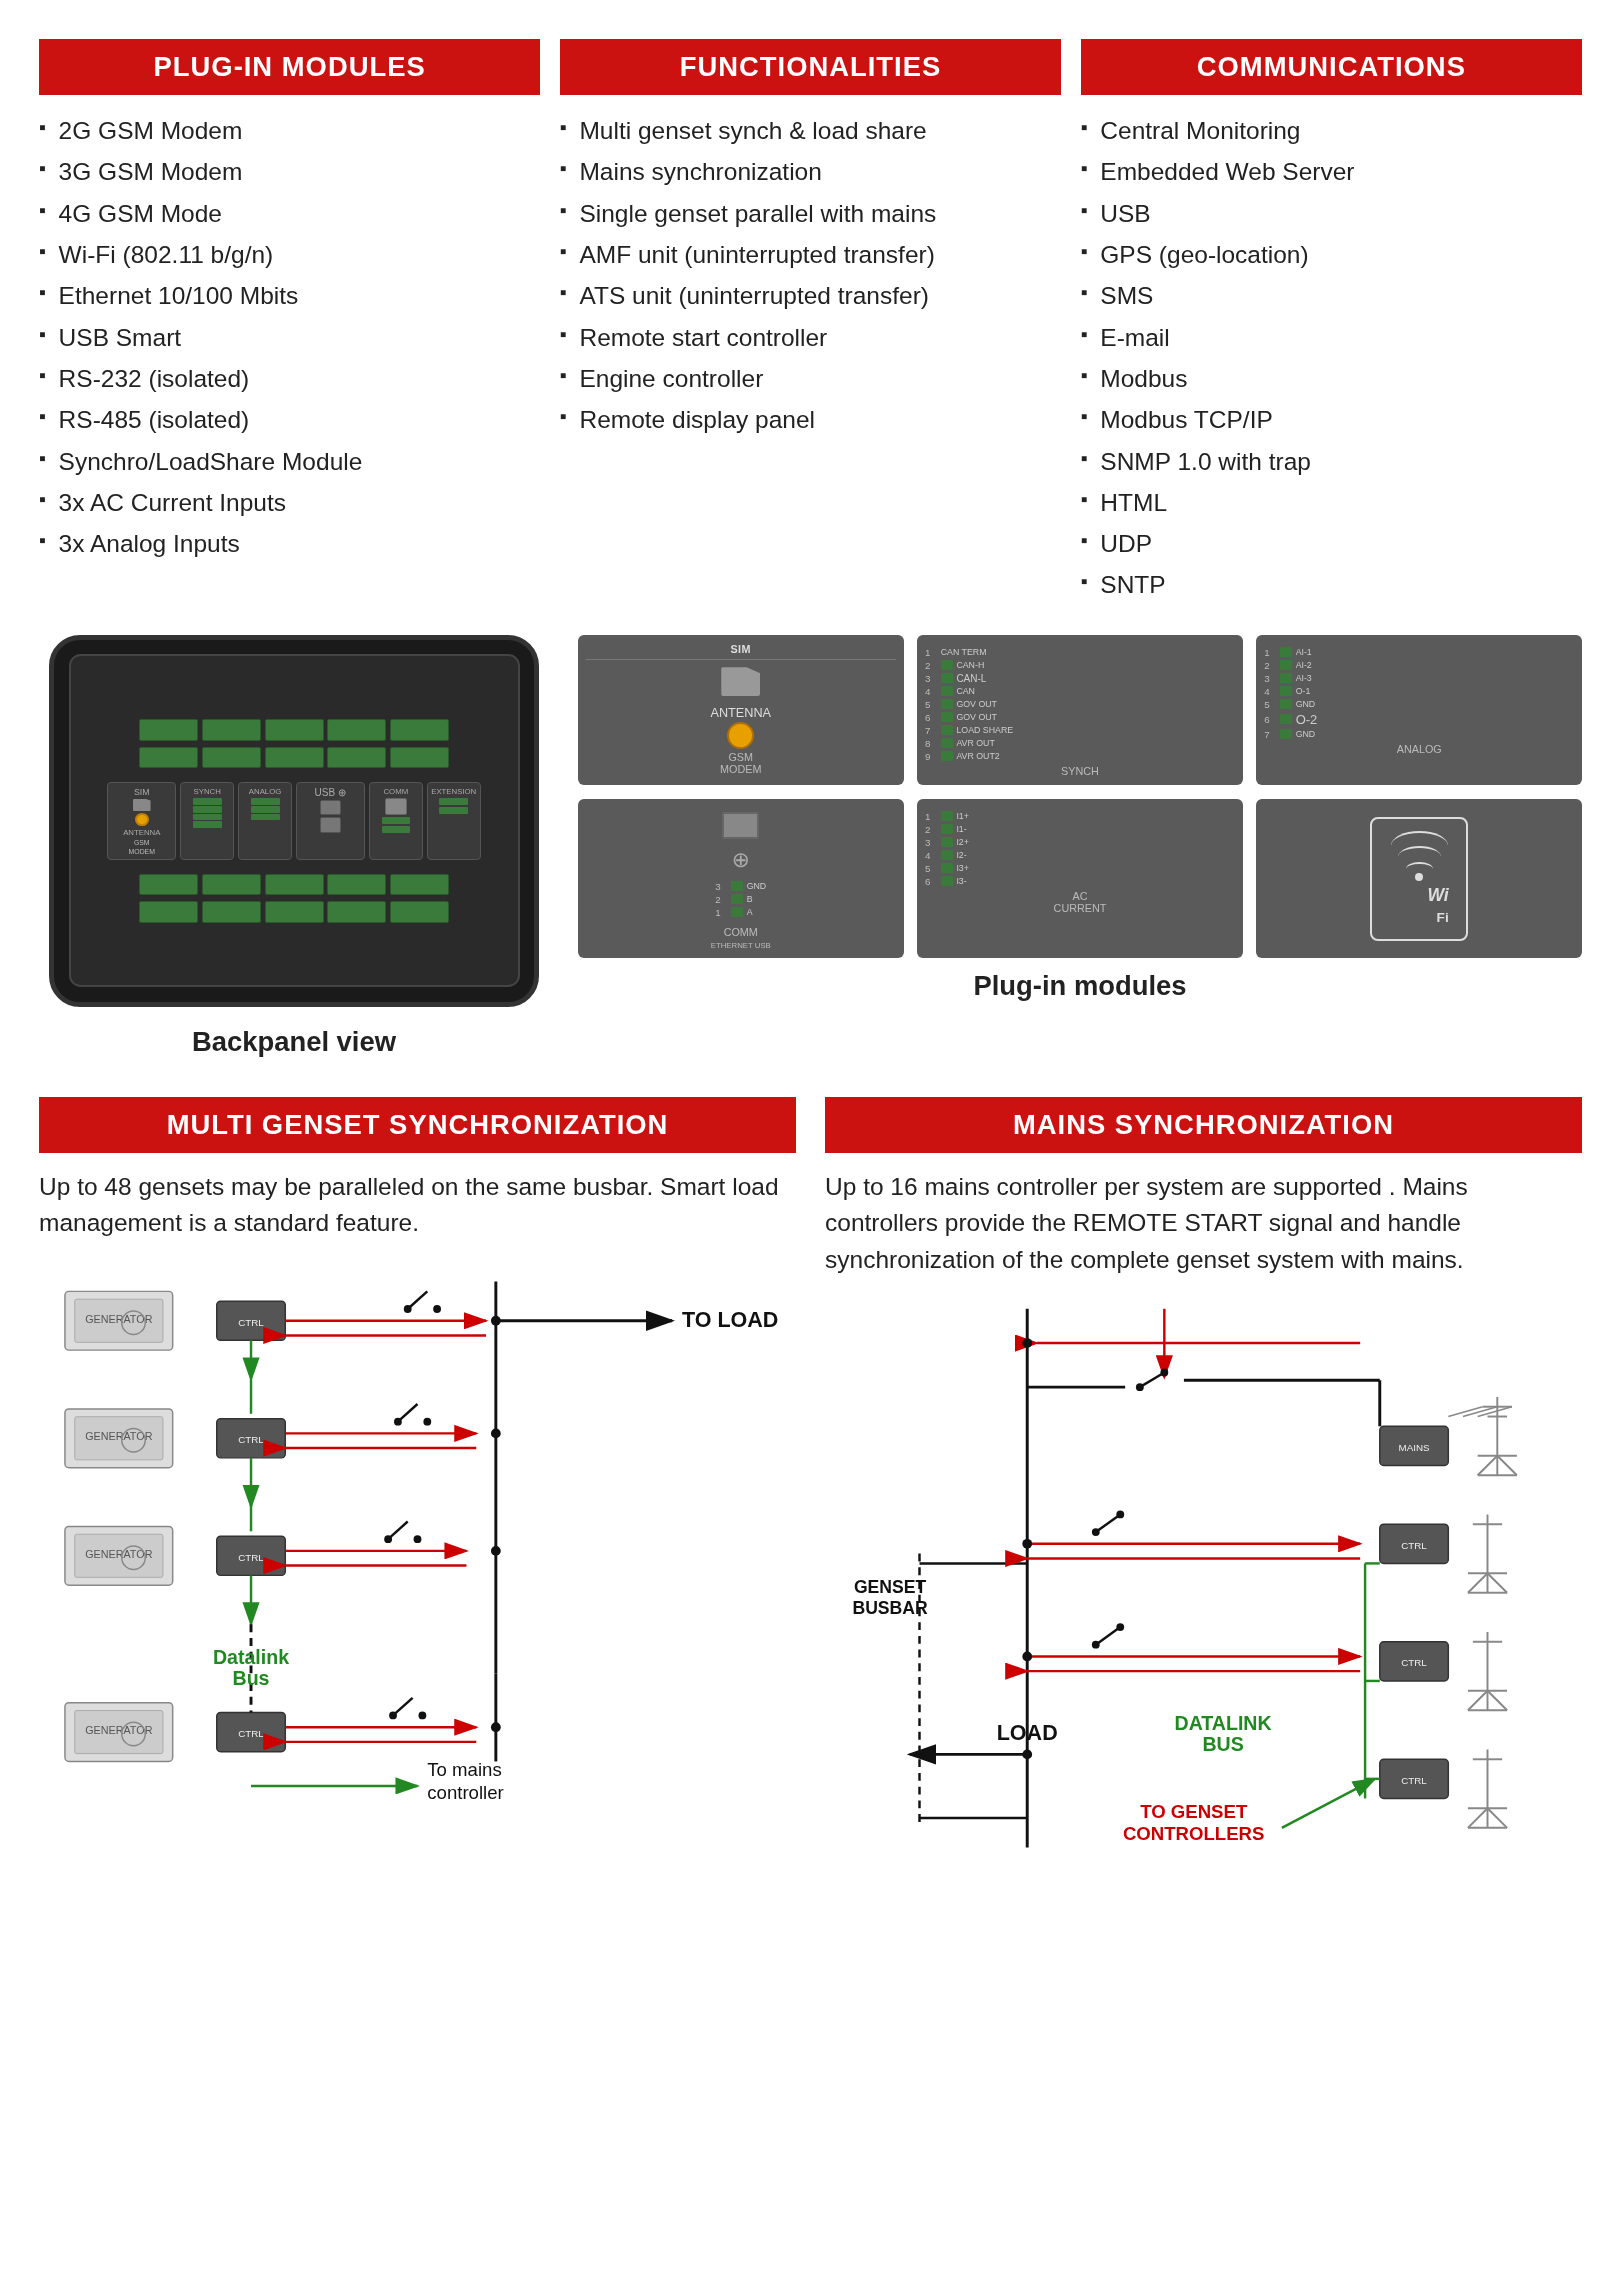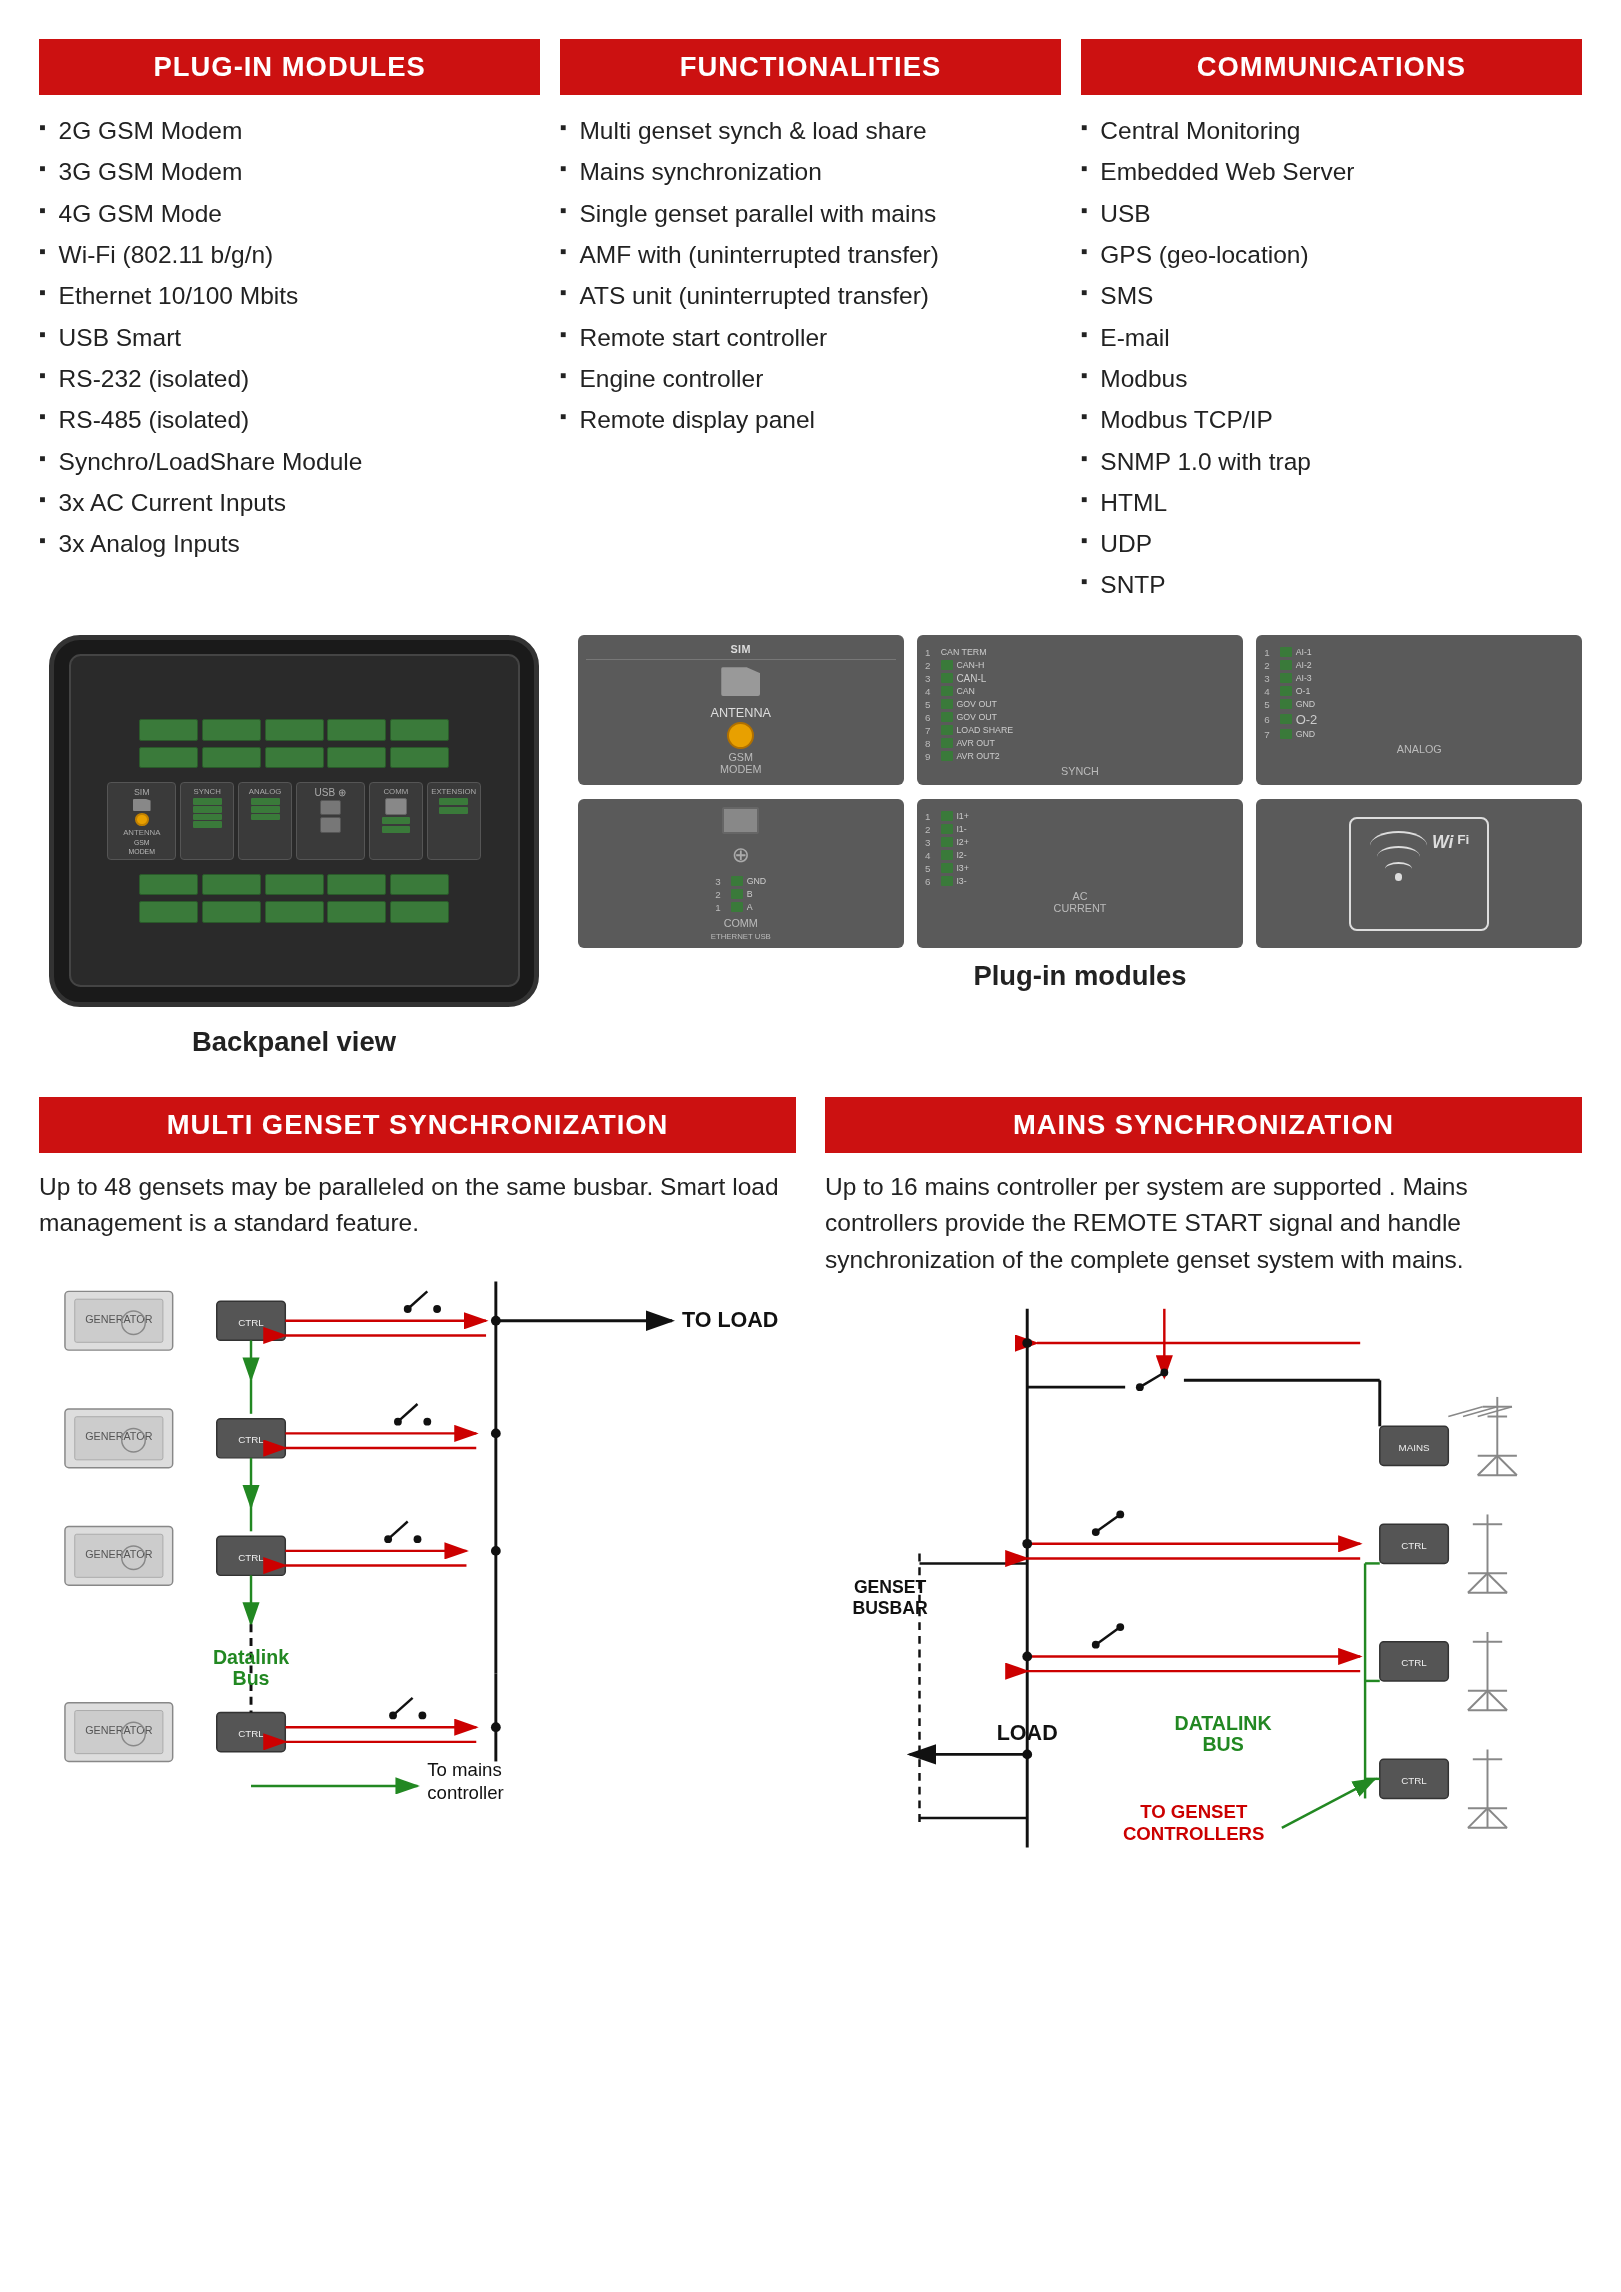--- a/index.html
+++ b/index.html
@@ -250,21 +250,21 @@
       <li>3x Analog Inputs</li>
     </ul>
   </div>
 
   <div class="top-col">
     <div class="section-header">FUNCTIONALITIES</div>
     <ul class="bullet-list">
       <li>Multi genset synch &amp; load share</li>
       <li>Mains synchronization</li>
       <li>Single genset parallel with mains</li>
-      <li>AMF with (uninterrupted transfer)</li>
+      <li>AMF unit (uninterrupted transfer)</li>
       <li>ATS unit (uninterrupted transfer)</li>
       <li>Remote start controller</li>
       <li>Engine controller</li>
       <li>Remote display panel</li>
     </ul>
   </div>
 
   <div class="top-col">
     <div class="section-header">COMMUNICATIONS</div>
     <ul class="bullet-list">
@@ -540,21 +540,21 @@
           <div class="mod-pin-line">
               <span style="font-size:9.8px;color:#bbb;width:11.8px;">6</span>
               <div class="pin-sq"></div>
               <span style="font-size:8.8px;color:#ccc;">I3-</span>
             </div>
         </div>
         <div style="font-size:10.8px;color:#bbb;text-align:center;margin-top:3.9px;">AC<br>CURRENT</div>
       </div>
 
       <div class="mod-card" style="align-items:center;justify-content:center;">
-        <div style="border:2.9px solid #ddd;border-radius:7.8px;padding:13.7px 17.6px;display:flex;flex-direction:row;align-items:flex-start;justify-content:center;gap:3.9px;flex:1;margin:9.8px;">
+        <div style="border:2.9px solid #ddd;border-radius:7.8px;padding:13.7px 17.6px;display:flex;flex-direction:column;align-items:flex-end;justify-content:center;gap:3.9px;flex:1;margin:9.8px;">
 
           <div style="position:relative;width:59px;height:49px;display:flex;align-items:flex-end;justify-content:center;">
             <div style="position:absolute;bottom:0;width:7.8px;height:7.8px;border-radius:50%;background:#ddd;"></div>
             <div style="position:absolute;bottom:5.9px;width:27.4px;height:13.7px;border-top:2.9px solid #ddd;border-radius:100% 100% 0 0;"></div>
             <div style="position:absolute;bottom:13.7px;width:43px;height:21.6px;border-top:2.9px solid #ddd;border-radius:100% 100% 0 0;"></div>
             <div style="position:absolute;bottom:21.6px;width:57px;height:29px;border-top:2.9px solid #ddd;border-radius:100% 100% 0 0;"></div>
           </div>
           <div style="font-size:17.6px;color:#ddd;font-weight:bold;font-style:italic;">Wi</div>
           <div style="font-size:13.7px;color:#ddd;font-weight:bold;">Fi</div>
         </div>

